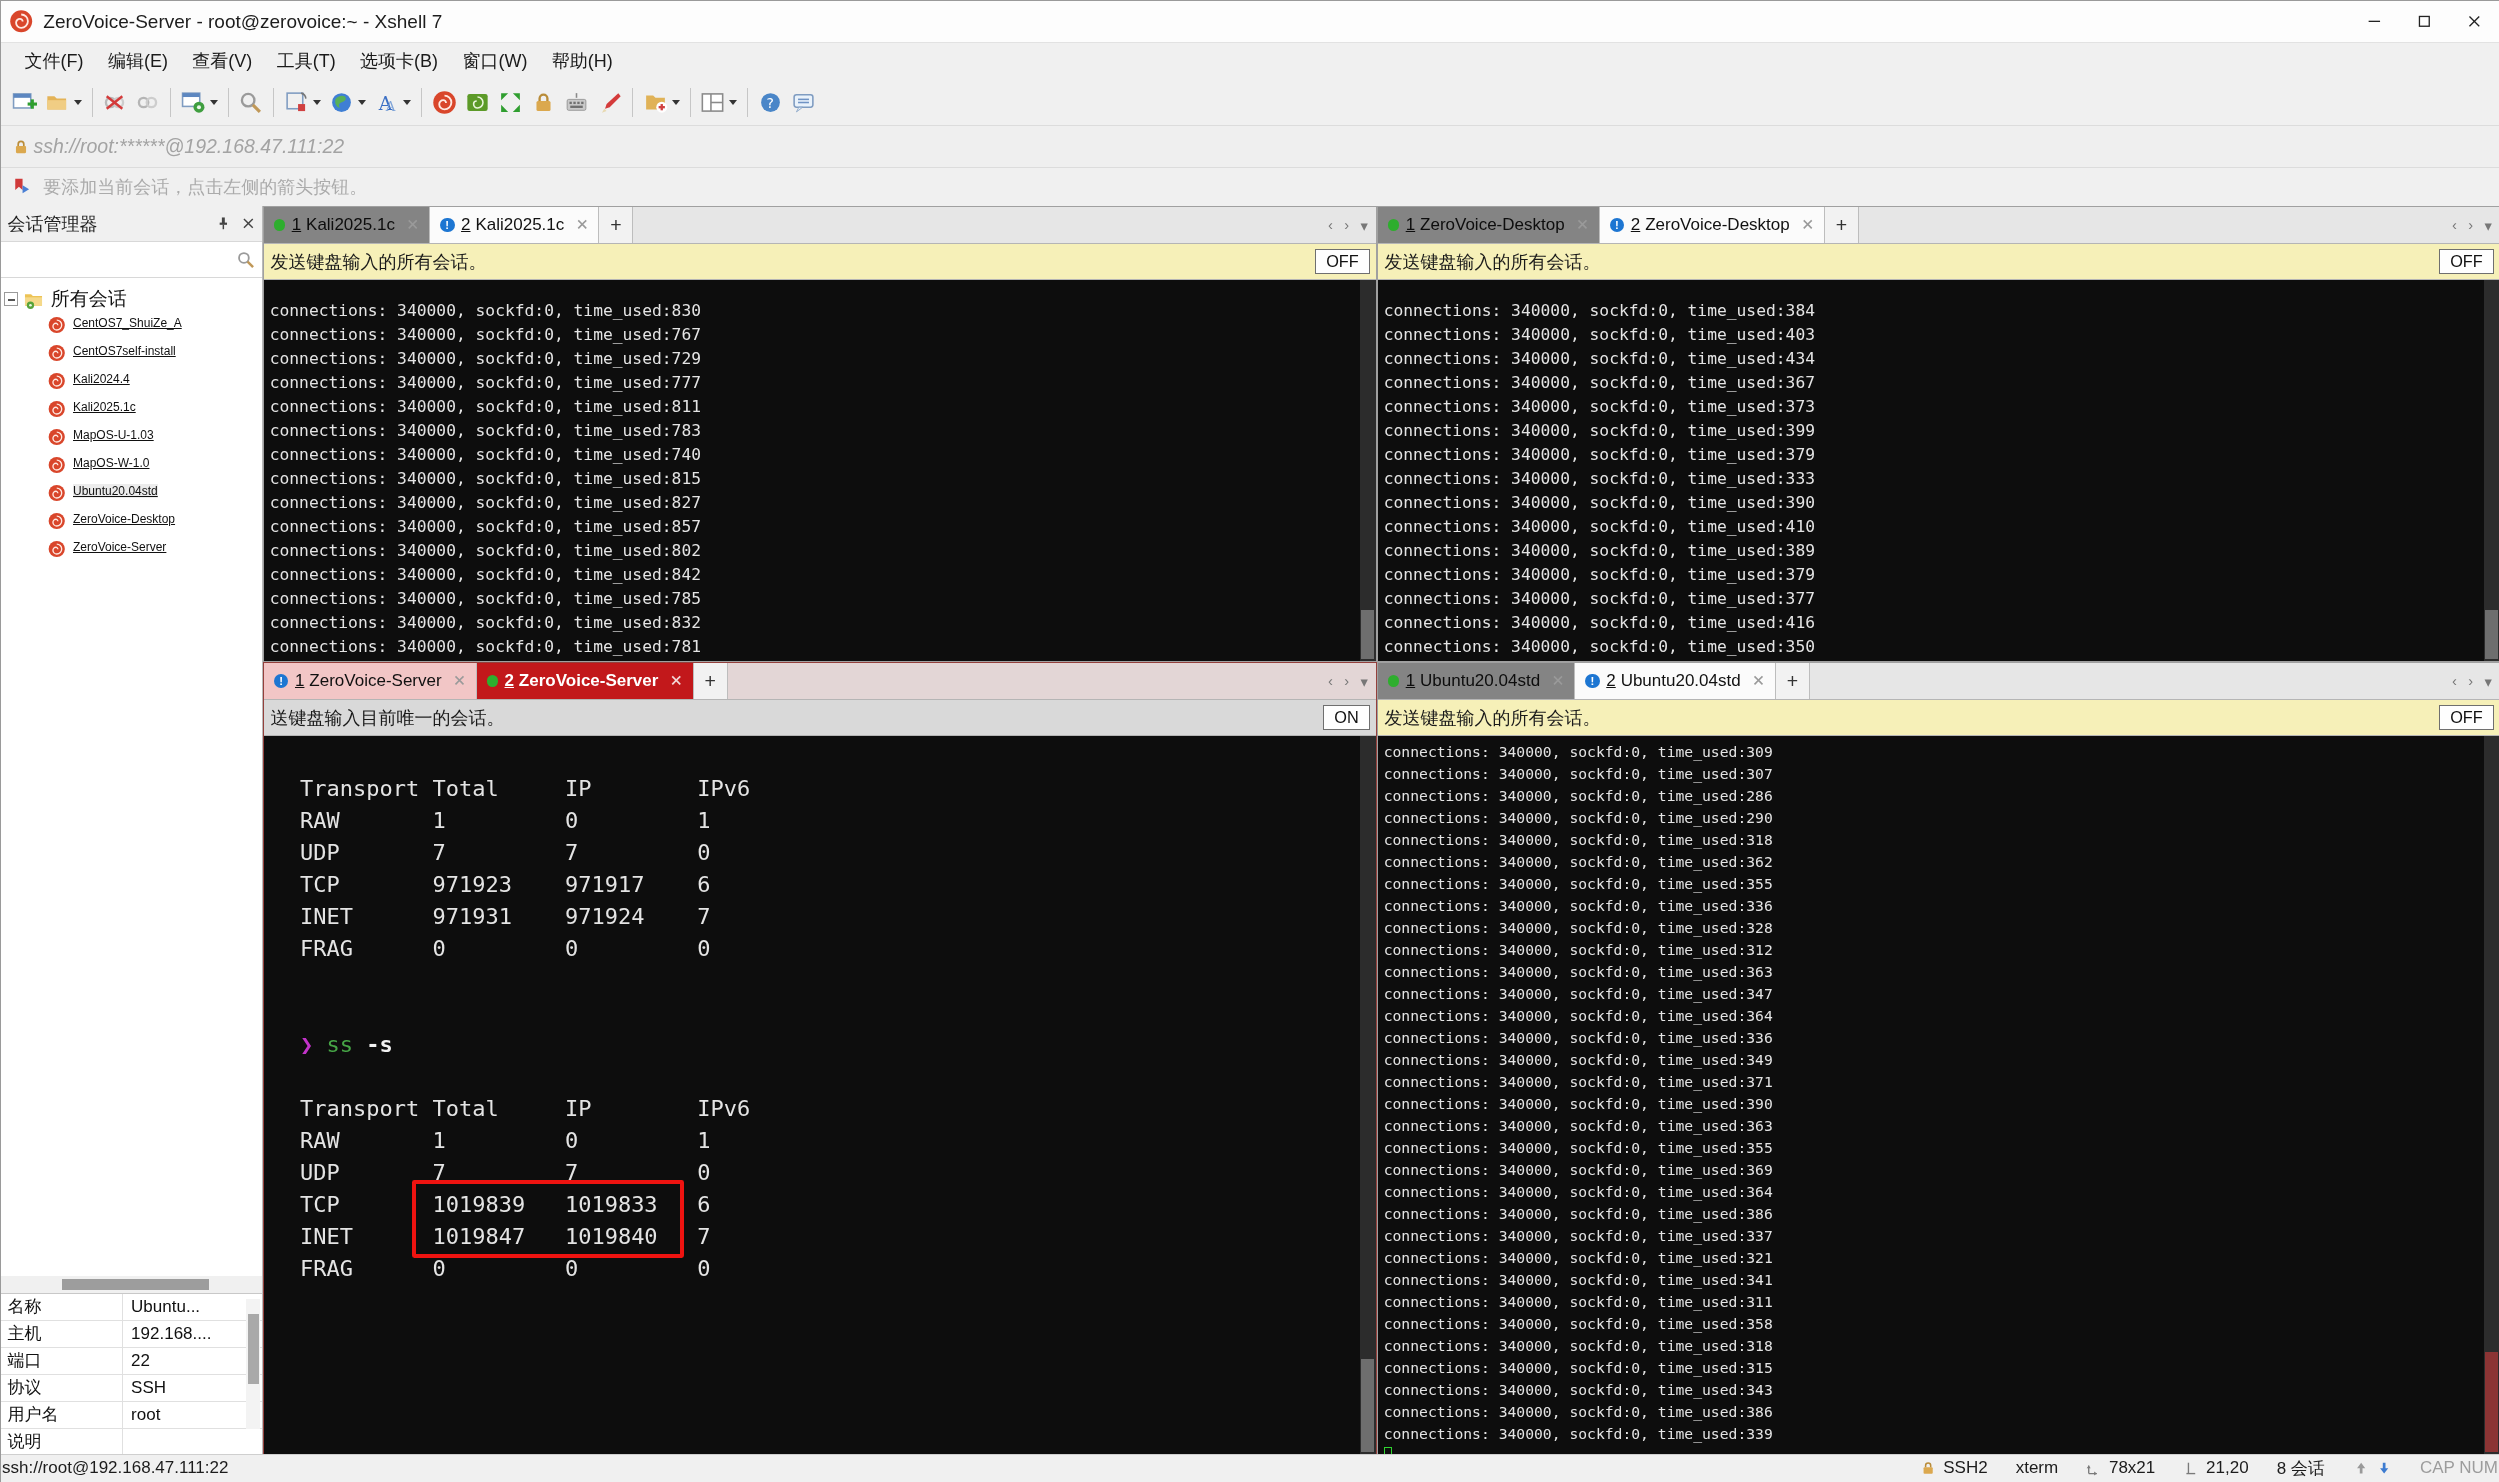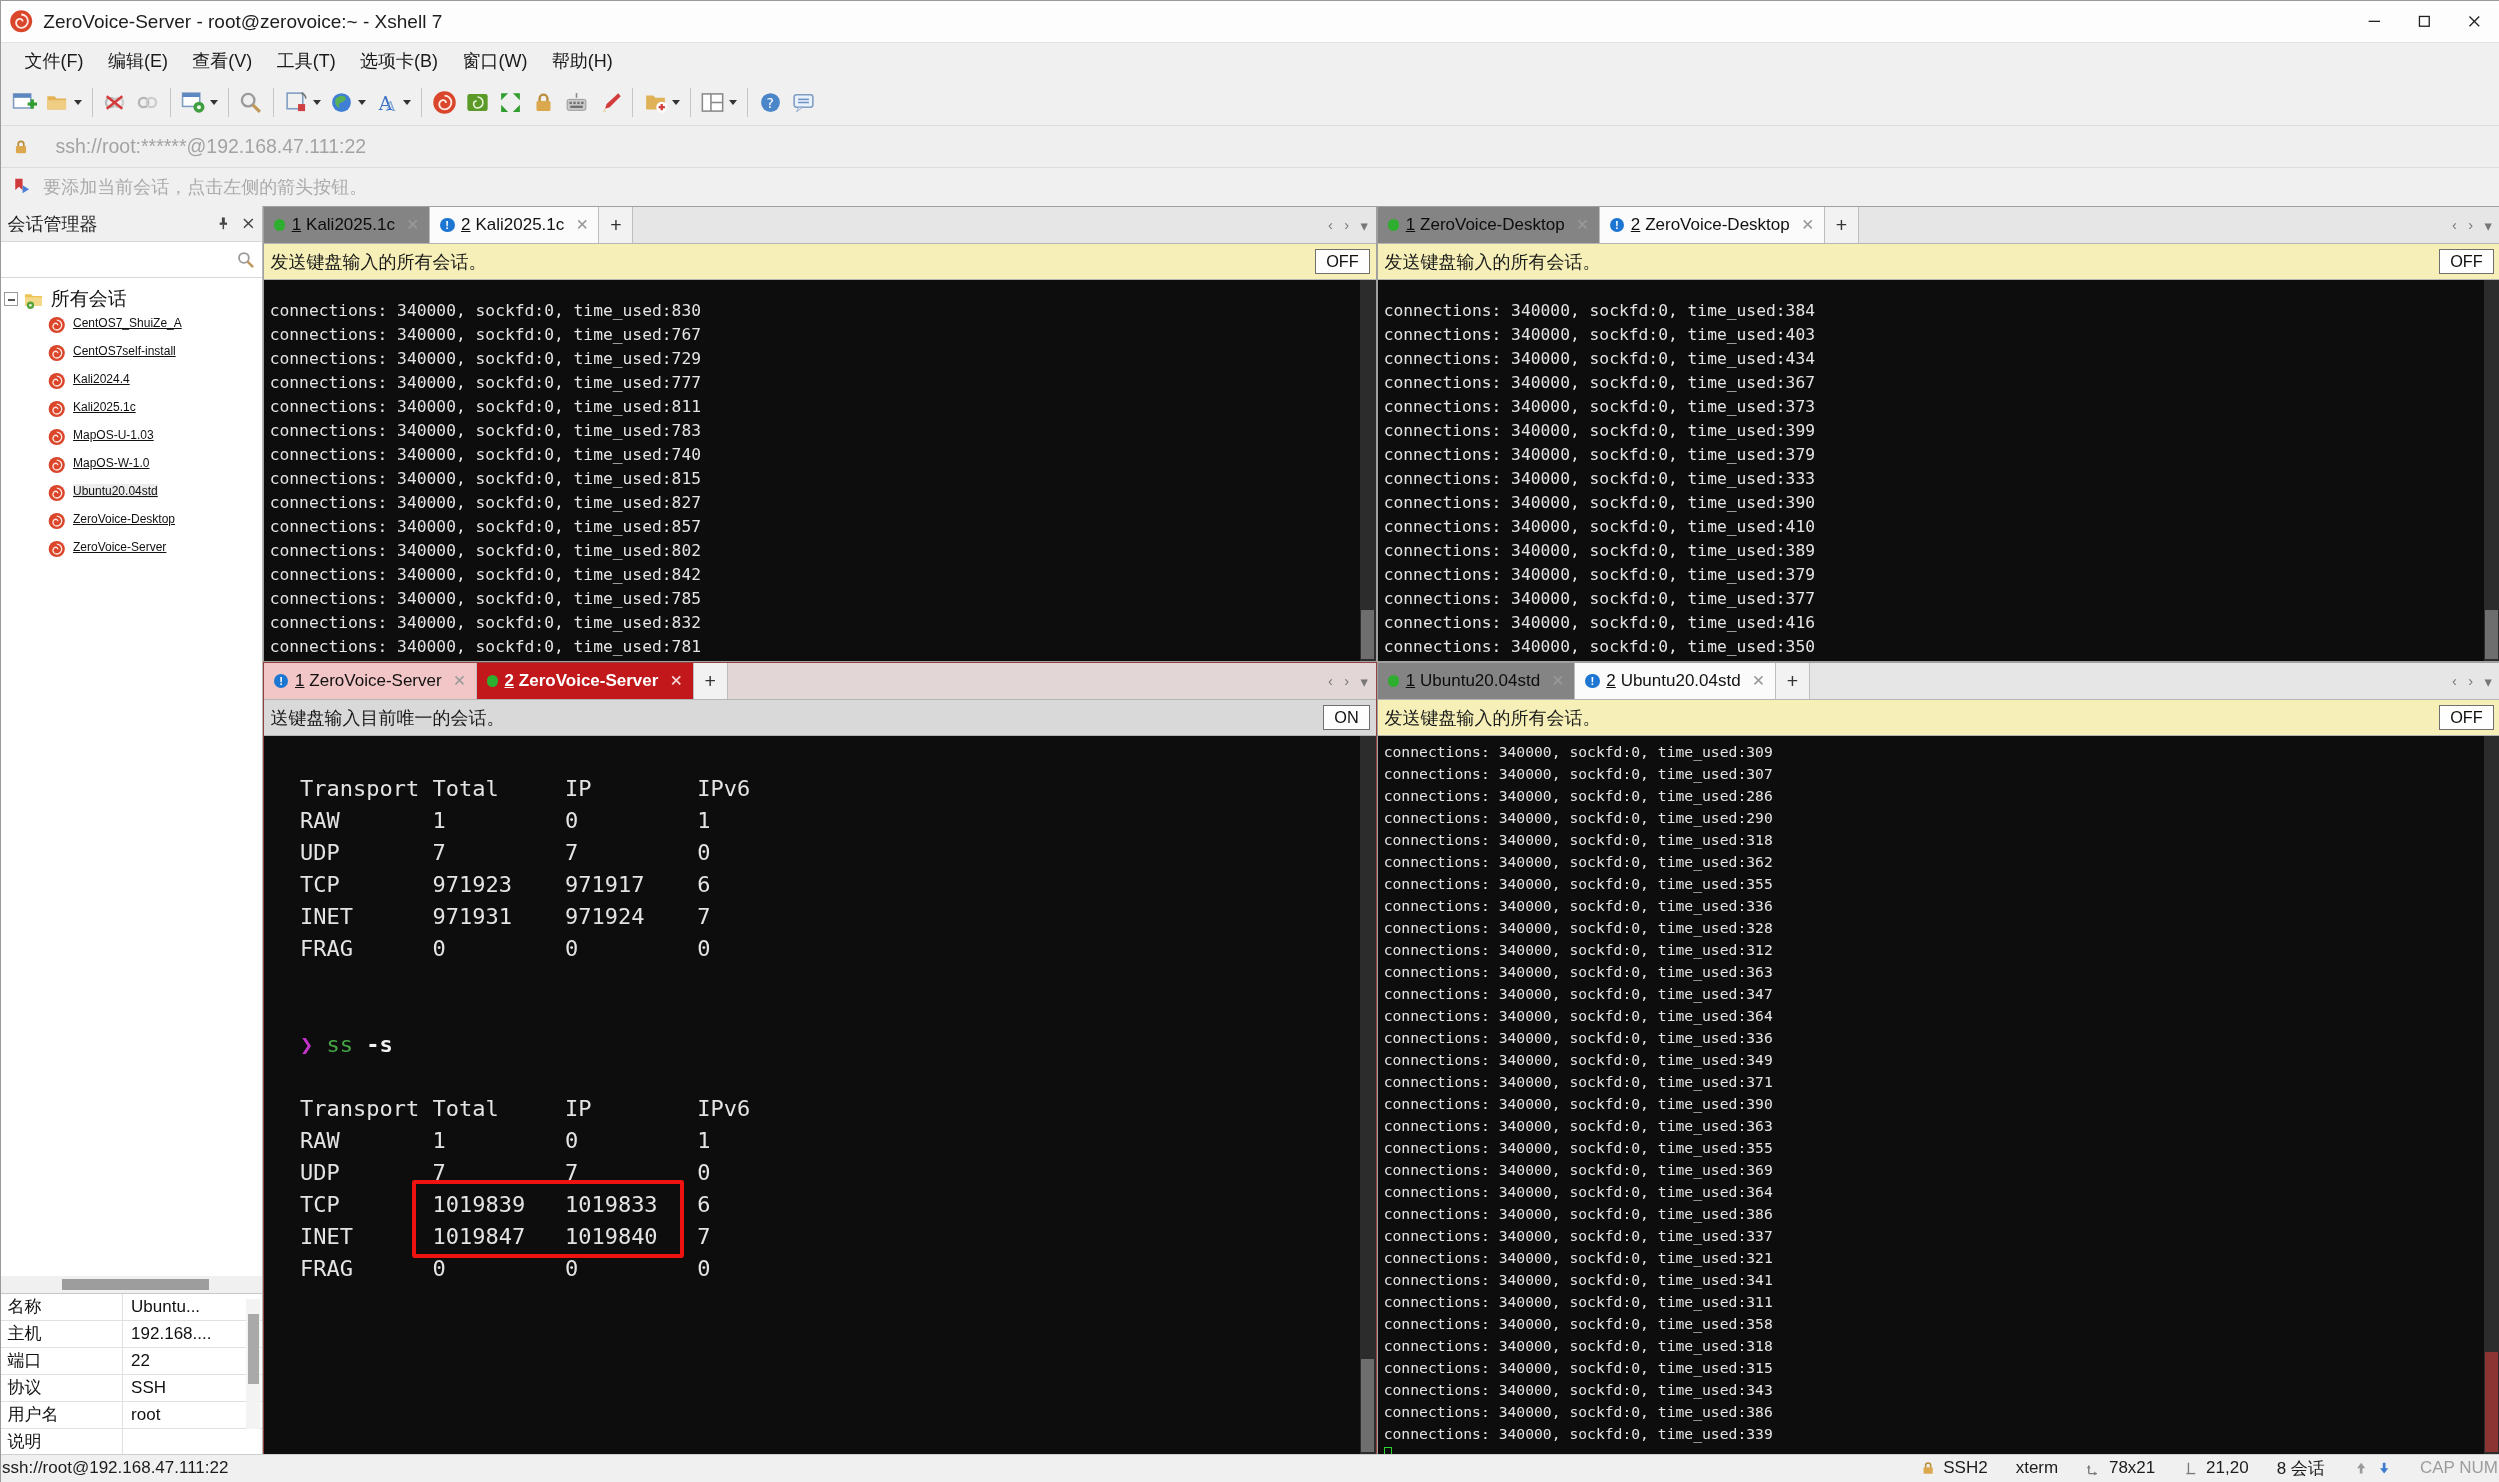--- a/index.html
+++ b/index.html
@@ -20,21 +20,21 @@
 
   
   .toolbar { height:46px; background:#f0f0f0; display:flex; align-items:center; padding-left:6.5px; }
   .tbtn { height:36px; display:flex; align-items:center; padding:0 4.1px; }
   .tbtn svg { width:25px; height:25px; }
   .dd { width:0; height:0; border-left:4.9px solid transparent; border-right:4.9px solid transparent; border-top:5.7px solid #333; margin-left:4.1px; }
   .tsep { width:0.8px; height:29px; background:#c6c6c6; margin:0 5.7px; }
 
   
   .addressbar { height:42px; background:#efefef; border-top:0.8px solid #dcdcdc; display:flex; align-items:center; padding-left:11.4px; }
-  .addr-text { font-size:19.5px; color:#a3a3a3; margin-left:25px; }
+  .addr-text { font-size:19.5px; color:#a3a3a3; margin-left:3px;font-style:italic; }
   .infobar { height:39px; background:#f0f0f0; border-top:0.8px solid #dcdcdc; display:flex; align-items:center; padding-left:11.4px; }
   .info-text { font-size:18px; color:#ababab; margin-left:11.4px; }
 
   
   .main { position:absolute; top:205px; left:0; right:0; bottom:28.5px; }
   .sidebar { position:absolute; left:0; top:0; width:262px; height:100%; background:#ffffff; border-right:0.8px solid #b9b9b9; }
   .sm-header { height:36px; background:#f0f0f0; display:flex; align-items:center; padding:0 6.5px; border-bottom:0.8px solid #d8d8d8;gap:48px; }
   .sm-title { font-size:18px; color:#1c1c1c; }
   .sm-tools { margin-left:auto; display:flex; align-items:center; gap:9.8px; }
   .sm-tools svg { width:14.7px; height:14.7px; }

